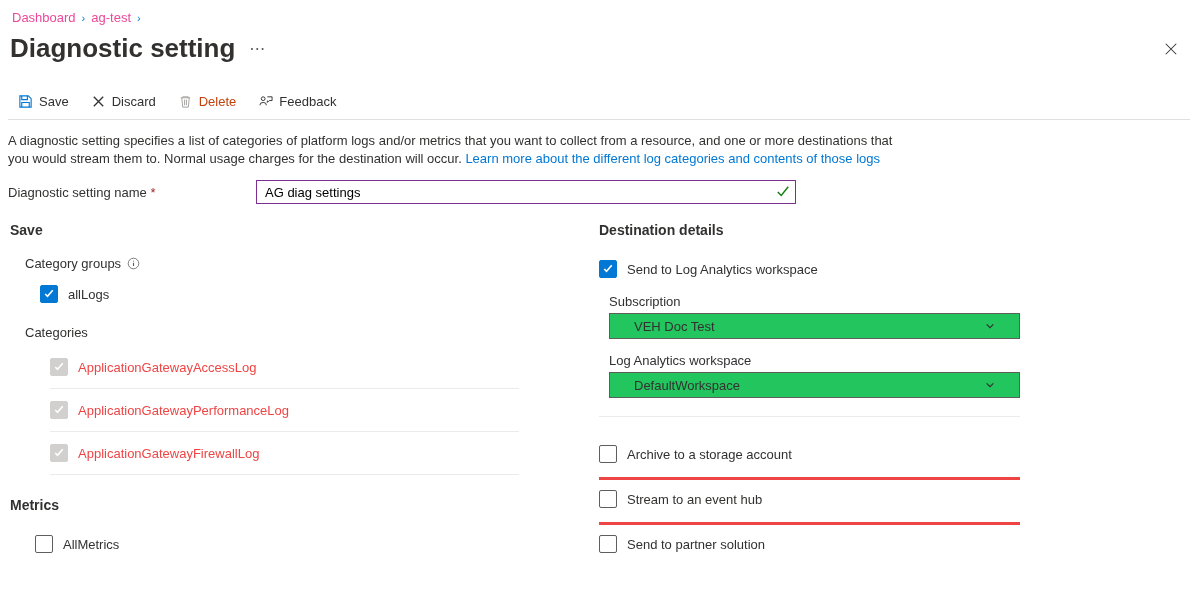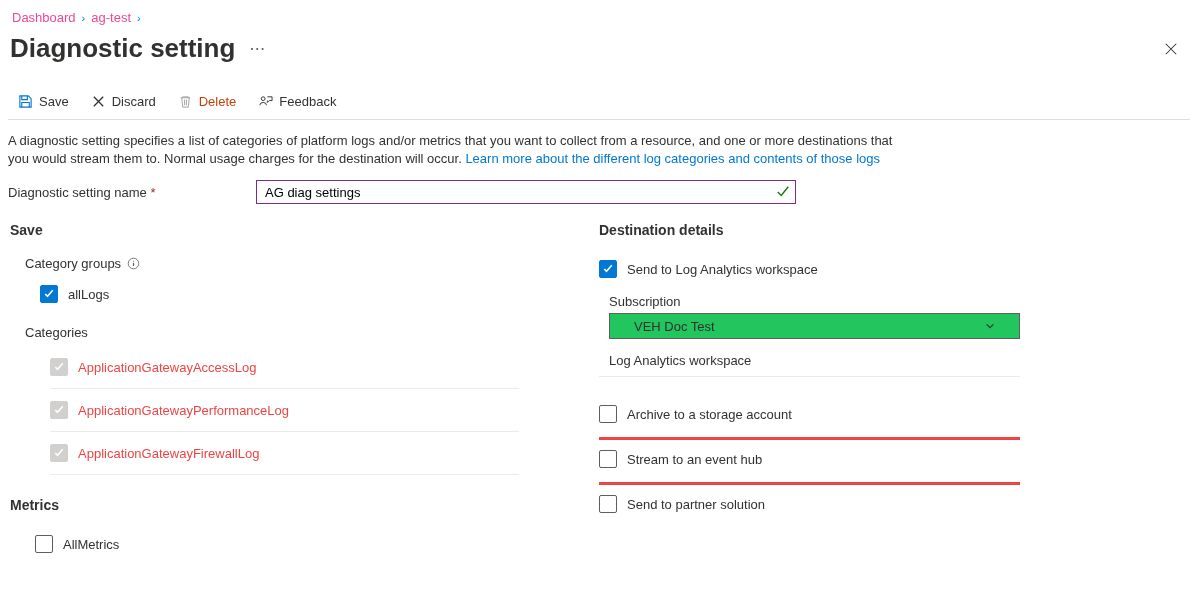--- a/index.html
+++ b/index.html
@@ -206,20 +206,26 @@
         <div class="dest-sub">
           <span class="field-label">Subscription</span>
           <div class="select">
             <span>VEH Doc Test</span>
             <svg class="chevron-down" viewBox="0 0 12 12">
                 <path d="M2 4 l4 4 l4-4" fill="none" stroke="#323130" stroke-width="1.4"></path>
               </svg>
           </div>
 
           <span class="field-label">Log Analytics workspace</span>
+          <div class="select">
+            <span>DefaultWorkspace</span>
+            <svg class="chevron-down" viewBox="0 0 12 12">
+                <path d="M2 4 l4 4 l4-4" fill="none" stroke="#323130" stroke-width="1.4"></path>
+              </svg>
+          </div>
         </div>
       </div>
 
       <div class="dest-chk-row">
         <div class="chk"></div>
         <span class="chk-label">Archive to a storage account</span>
       </div>
 
       <div class="dest-chk-row">
         <div class="chk"></div>

